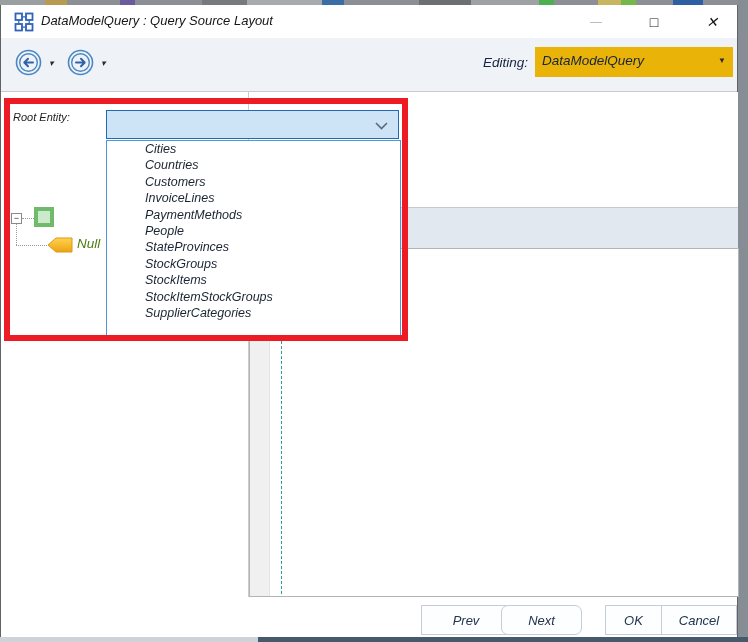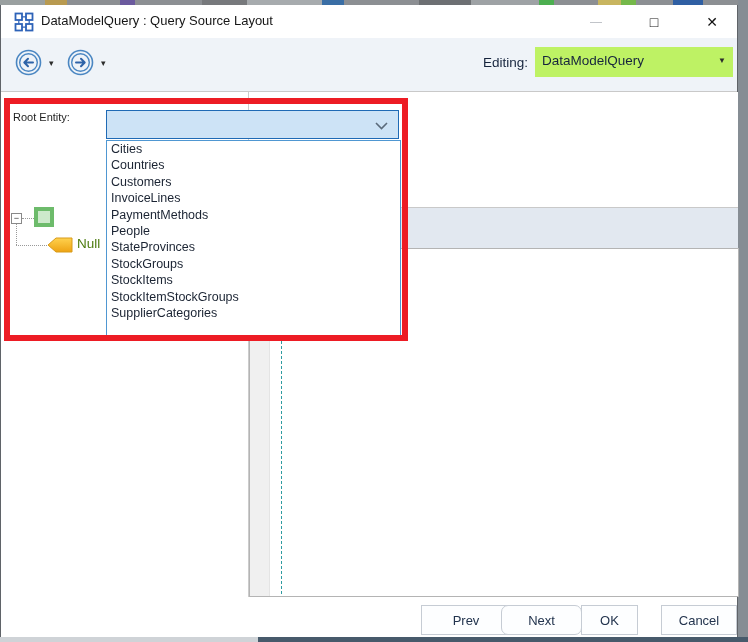--- a/index.html
+++ b/index.html
@@ -1,19 +1,19 @@
 <!DOCTYPE html>
 <html><head>
 <meta charset="utf-8">
 <style>
   * { margin:0; padding:0; box-sizing:border-box; }
   html,body { width:748px; height:642px; }
   body { font-family:"Liberation Sans", sans-serif; }
 
-  .screen { position:relative; width:748px; height:642px; background:#8b9198; overflow:hidden; }
+  .screen { position:relative; width:748px; height:642px; background:#8b9198; overflow:hidden;font-style:italic; }
 
   
   .desktop-strip { position:absolute; left:0; top:0; width:748px; height:5px;
     background:linear-gradient(90deg,
       #9aa0a0 0%, #9aa0a0 6%, #b89a50 6%, #b89a50 9%, #8c8f93 9%, #8c8f93 16%,
       #6b5a9e 16%, #6b5a9e 18%, #8c8f93 18%, #8c8f93 27%, #77797c 27%, #77797c 33%,
       #a7abae 33%, #a7abae 43%, #3a6ea5 43%, #3a6ea5 46%, #8c8f93 46%, #8c8f93 56%,
       #6d7073 56%, #6d7073 63%, #9ea2a5 63%, #9ea2a5 72%, #4caf50 72%, #4caf50 74%,
       #8c8f93 74%, #8c8f93 80%, #c8b560 80%, #c8b560 83%, #75b84a 83%, #75b84a 85%,
       #8c8f93 85%, #8c8f93 90%, #2f5fa3 90%, #2f5fa3 94%, #8c8f93 94%); }
@@ -32,60 +32,60 @@
   .caption-btn { position:absolute; top:0; width:38px; height:33px; display:flex; align-items:center; justify-content:center; }
   .btn-min  { left:576px; color:#b9bdc2; font-size:12px; }
   .btn-max  { left:634px; color:#111; font-size:14px; }
   .btn-close{ left:692px; color:#111; font-size:14px; }
 
   
   .toolbar { position:absolute; left:0; top:33px; width:100%; height:54px; background:#eff3f8; border-bottom:1px solid #c9c9c9; }
   .nav-btn { position:absolute; top:11px; width:27px; height:27px; }
   .nav-caret { position:absolute; top:20px; font-size:9px; color:#2b2b2b; }
   .editing-label { position:absolute; left:482px; top:17px; font-size:13.5px; color:#16243d; }
-  .editing-combo { position:absolute; left:534px; top:9px; width:198px; height:30px; background:#bef264; }
+  .editing-combo { position:absolute; left:534px; top:9px; width:198px; height:30px; background:#eab308; }
   .editing-value { position:absolute; left:7px; top:6px; font-size:13.5px; color:#16243d; white-space:nowrap; }
   .editing-caret { position:absolute; right:7px; top:9px; font-size:8px; color:#2b2b2b; }
 
   
   .right-panel { position:absolute; left:247px; top:87px; width:490px; height:505px; border-left:1px solid #cccccc; background:#ffffff; }
   .panel-band { position:absolute; left:0; top:115px; width:100%; height:41px; background:#e2e8f0; border-top:1px solid #c9c9c9; }
   .panel-box { position:absolute; left:0; top:156px; width:490px; height:349px; background:#ffffff; border:1px solid #b4b4b4; }
   .panel-gutter { position:absolute; left:0; top:0; width:20px; height:100%; background:#f0f0f0; border-right:1px solid #e4e4e4; }
   .criteria-line { position:absolute; left:31px; top:2px; width:1px; height:343px; border-left:1px dashed #2e9aa0; }
 
   
   .root-label { position:absolute; left:12px; top:106px; font-size:11px; color:#1e1e1e;text-align:center; }
   .root-combo { position:absolute; left:105px; top:105px; width:293px; height:29px; background:#cde3f6; border:1px solid #1f6ab5; }
   .root-combo-value { position:absolute; left:6px; top:6px; font-size:13px; color:#16243d; }
   .root-chevron { position:absolute; right:10px; top:11px; }
 
   
   .dropdown-list { position:absolute; left:105px; top:135px; width:295px; height:199px; background:#ffffff; border:1px solid #4f97d2; z-index:20; overflow:hidden; }
-  .dropdown-item { font-size:12.5px; line-height:16.4px; color:#1b2433; padding-left:4px; white-space:nowrap; }
+  .dropdown-item { font-size:12.5px; line-height:16.4px; color:#1b2433; padding-left:4px; white-space:nowrap;margin-left:34px; }
 
   
   .tree-expand { position:absolute; left:10px; top:208px; width:11px; height:11px; border:1px solid #898989; background:#ffffff;
                  font-size:9px; line-height:8px; text-align:center; color:#333; }
   .tree-hline-1 { position:absolute; left:21px; top:213px; width:12px; border-top:1px dotted #999999; }
   .tree-vline   { position:absolute; left:15px; top:219px; height:21px; border-left:1px dotted #999999; }
   .tree-hline-2 { position:absolute; left:15px; top:240px; width:31px; border-top:1px dotted #999999; }
   .tree-root-node { position:absolute; left:33px; top:202px; width:20px; height:20px; background:#cde9cb; border:4px solid #6dbb6b; }
   .tree-null-icon { position:absolute; left:46px; top:232px; }
   .tree-null-label { position:absolute; left:76px; top:231px; font-size:13.5px; color:#4d7c0f; }
 
   
   .annotation-rect { position:absolute; left:3px; top:93px; width:404px; height:243px; border:6px solid #ed1c24; z-index:60; }
 
   
   .footer-btn { position:absolute; top:600px; height:30px; background:#fdfeff; border:1px solid #c6ccd4;
                 font-size:13px; color:#23344e; display:flex; align-items:center; justify-content:center; }
   .footer-btn:nth-child(1) { left:420px; width:90px; }
   .footer-btn:nth-child(2) { left:500px; width:81px;border-radius:7px; }
-  .footer-btn:nth-child(3) { left:580px; width:57px; }
+  .footer-btn:nth-child(3) { left:604px; width:57px; }
   .footer-btn:nth-child(4) { left:660px; width:76px; }
 </style>
 </head>
 <body>
 
 <div class="screen">
 
   <div class="desktop-strip"></div>
   <div class="side-strip"></div>
   <div class="bottom-strip-left"></div>

